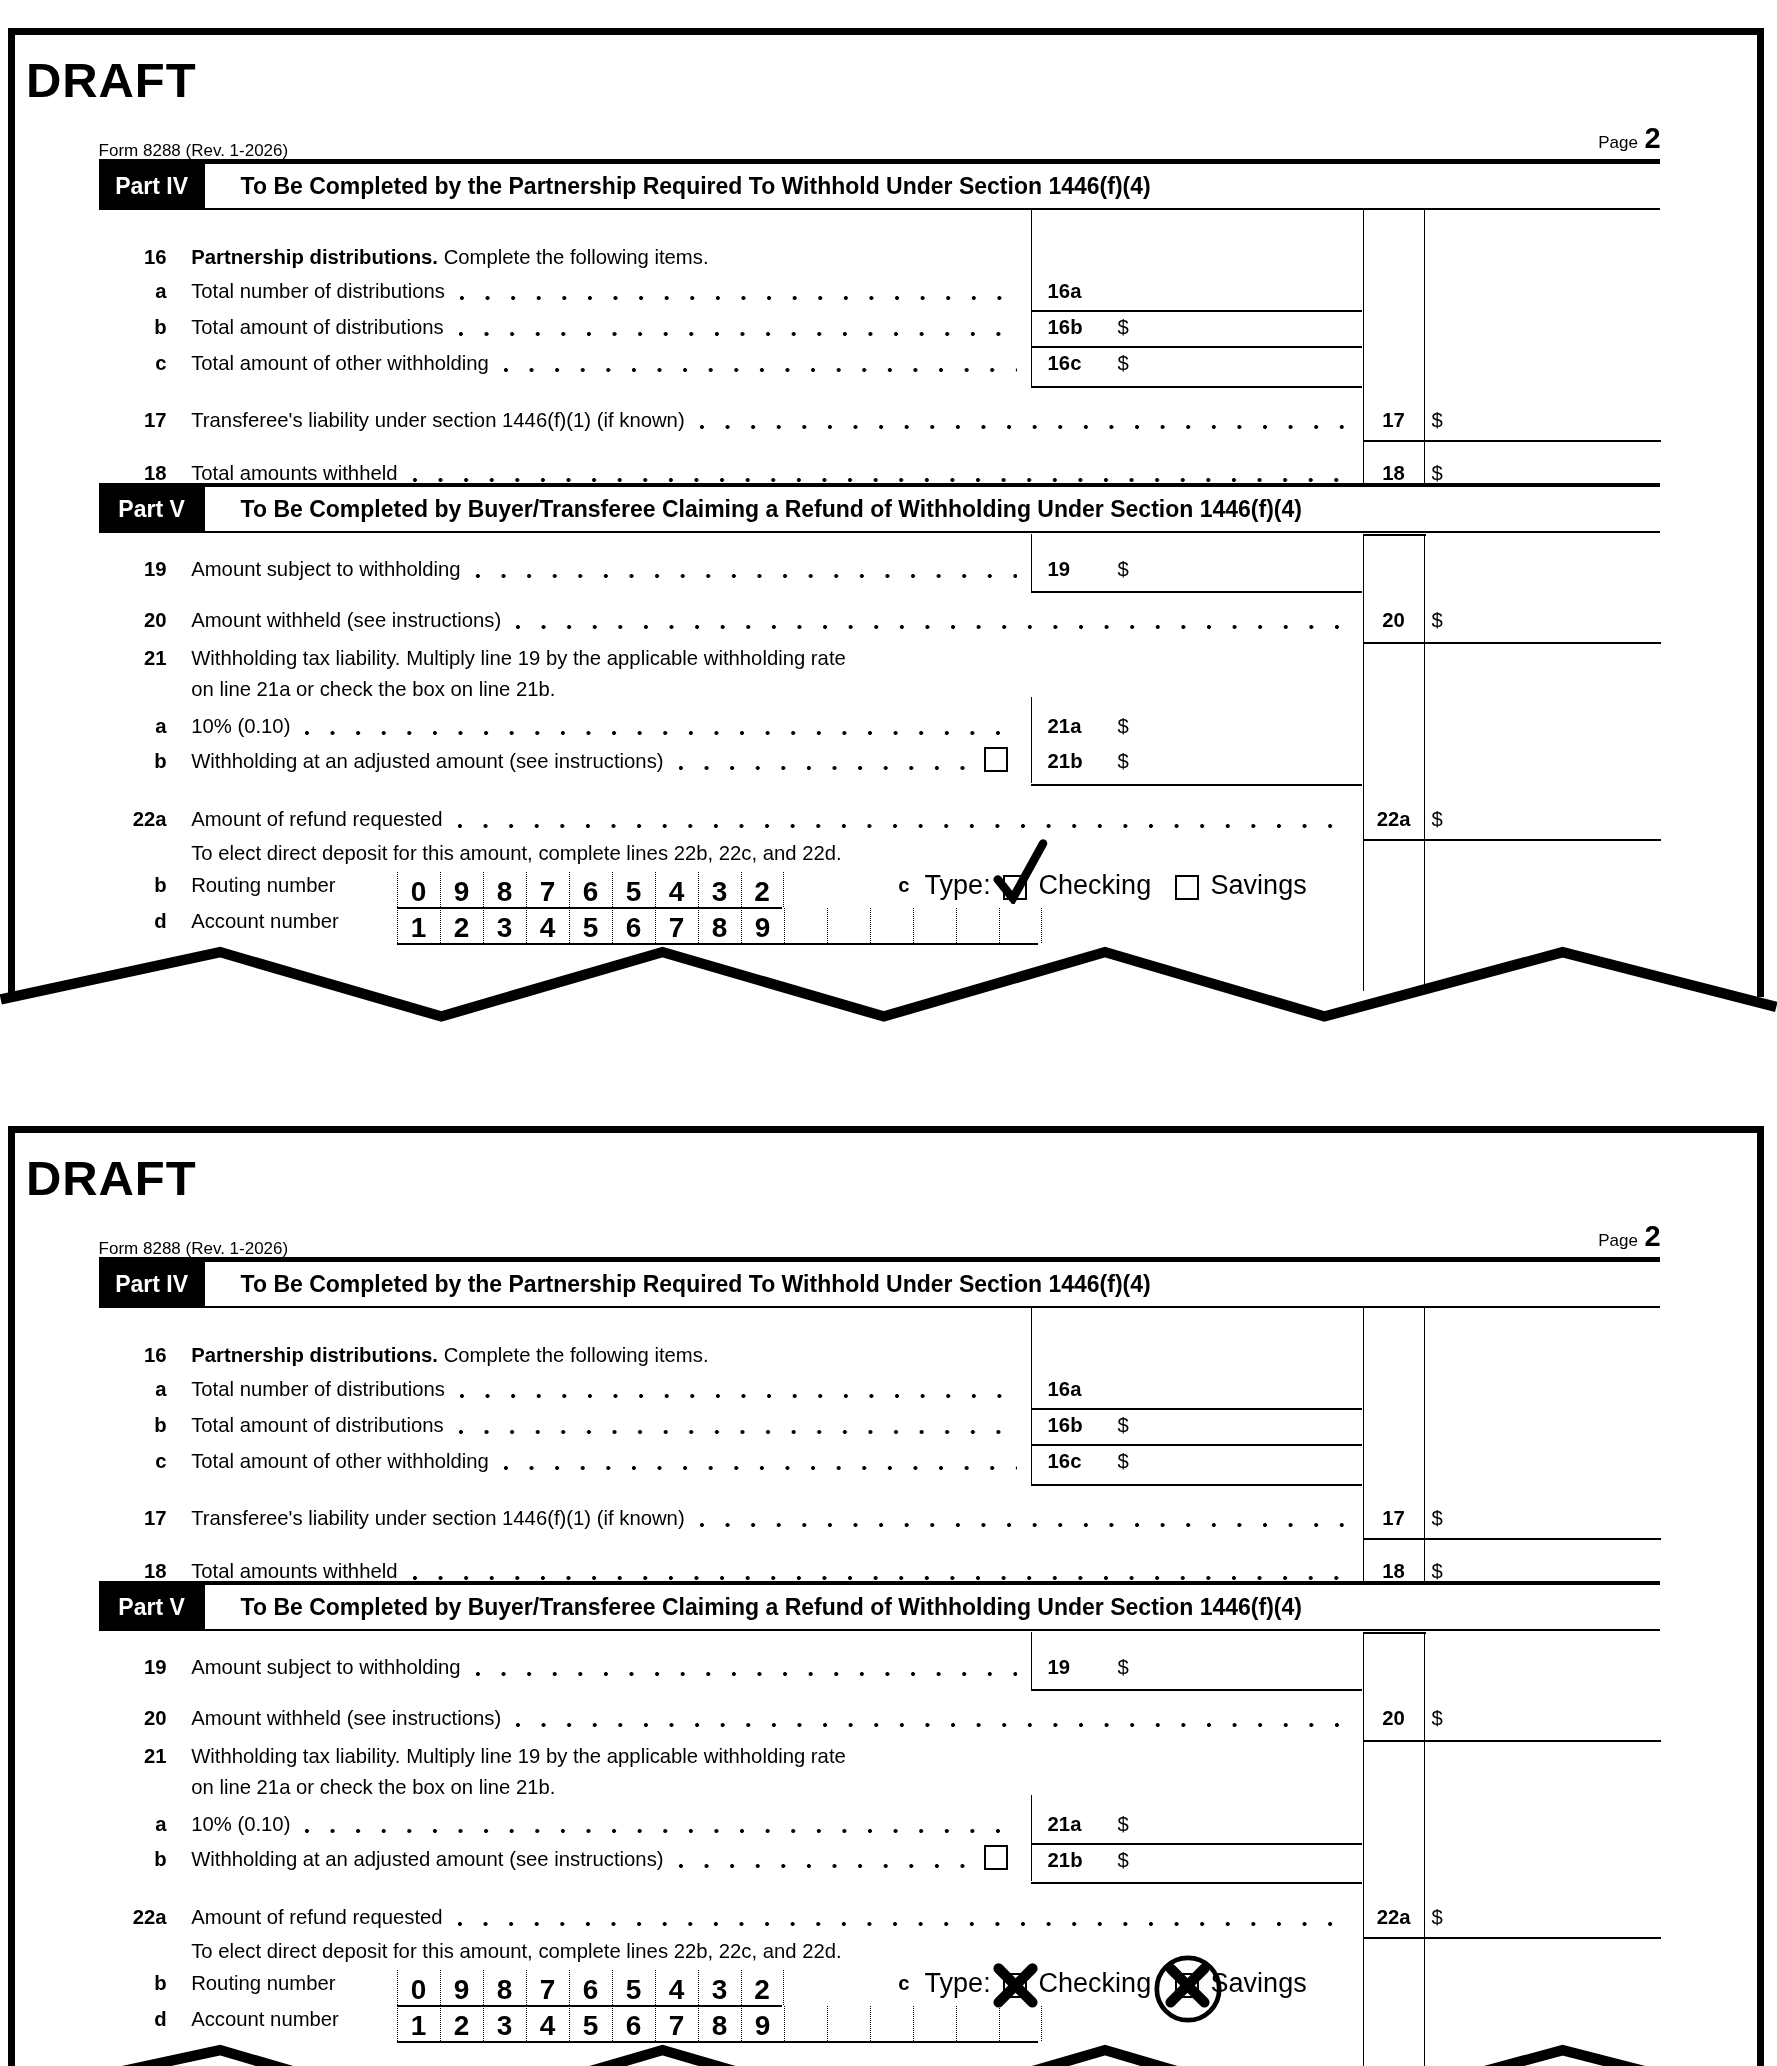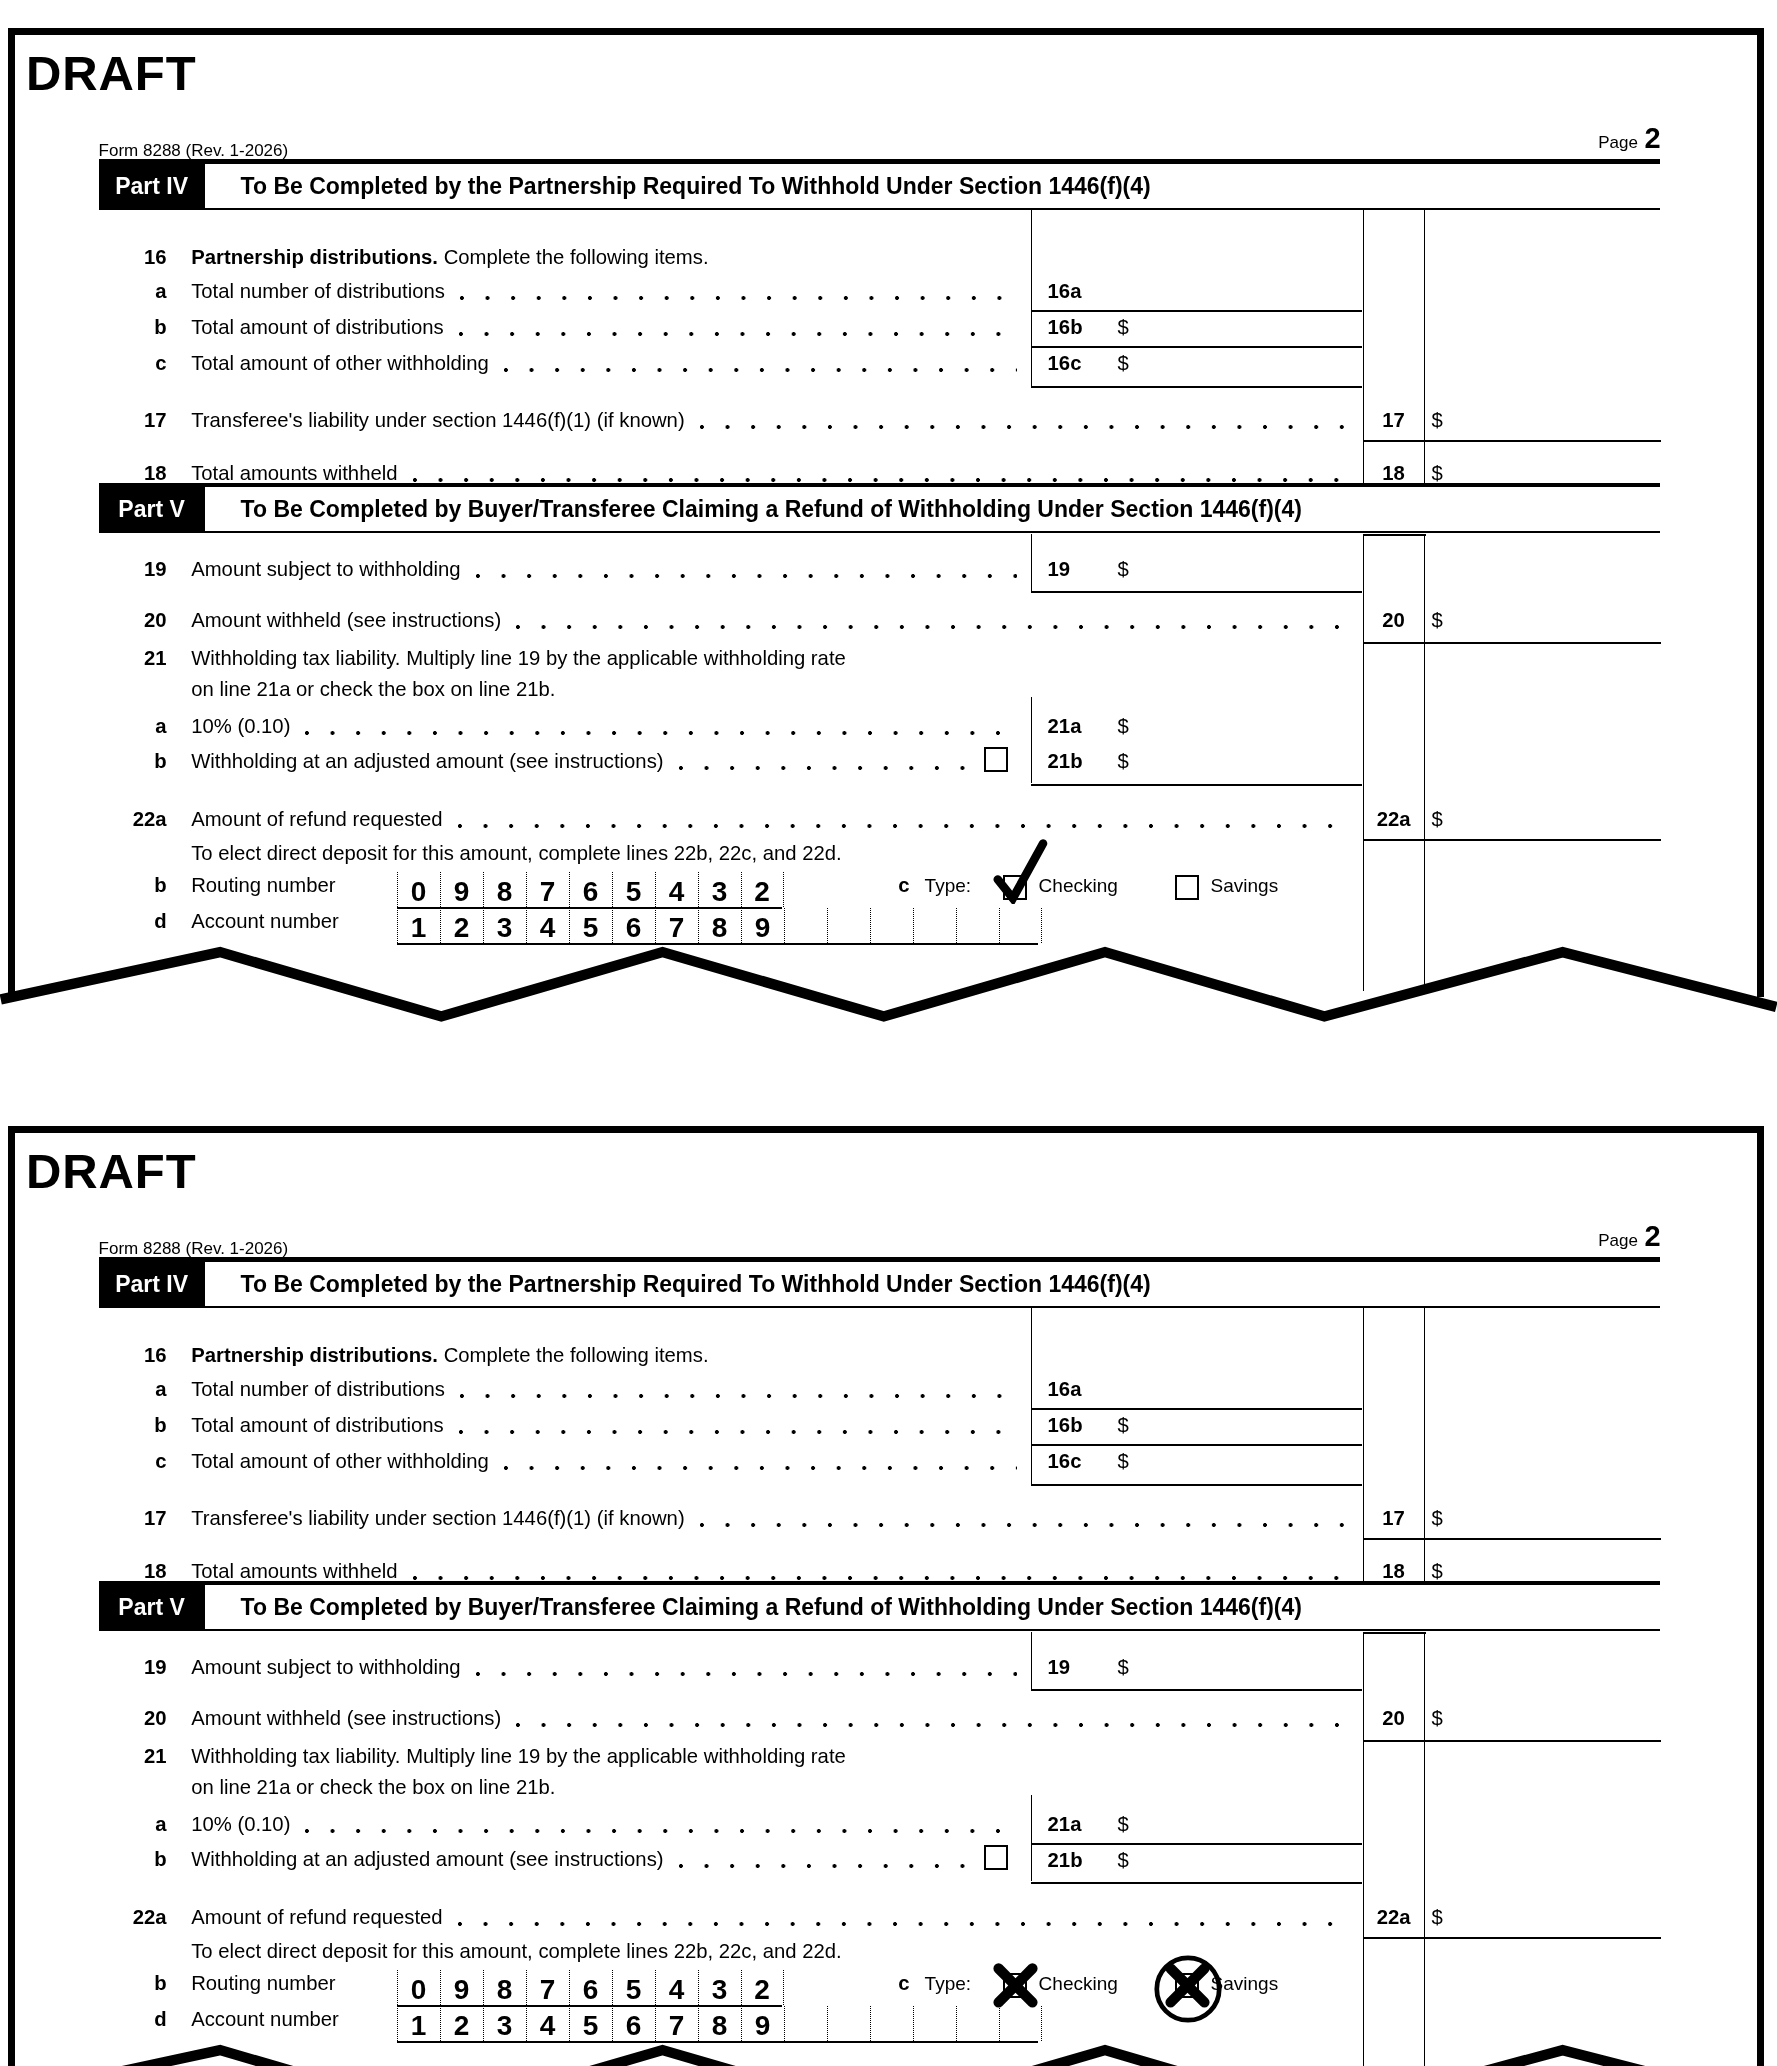--- a/index.html
+++ b/index.html
@@ -6,21 +6,21 @@
   body{
     width:1777px;height:2067px;position:relative;overflow:hidden;
     background:#ffffff;color:#000;
     font-family:"Liberation Sans", sans-serif;
   }
   .copy{position:absolute;left:7.6px;width:1756px;box-sizing:border-box;
         border:7.6px solid #000;border-bottom:none;background:#fff;}
   #copy1{top:28px;height:969px;}
   #copy2{top:1126px;height:941px;}
 
-  .draft{position:absolute;left:11.4px;top:10px;font-size:49px;font-weight:bold;letter-spacing:0.9px;}
+  .draft{position:absolute;left:11.4px;top:17px;font-size:49px;font-weight:bold;letter-spacing:0.9px;}
   .formline{position:absolute;left:84px;top:106px;font-size:17px;}
   .pageline{position:absolute;right:96px;top:87px;display:flex;align-items:baseline;gap:6.6px;}
   .pageline .pglab{font-size:17px;}
   .pageline .pgnum{font-size:29px;font-weight:bold;}
 
   .thickrule{position:absolute;left:84px;width:1561px;height:4.7px;background:#000;}
   .bar{position:absolute;left:84px;width:1561px;height:44px;border-bottom:2.8px solid #000;
        display:flex;align-items:stretch;background:#fff;}
   .bar .tag{width:106px;background:#000;color:#fff;display:flex;align-items:center;
             justify-content:center;font-weight:bold;font-size:23px;flex:none;}
@@ -49,21 +49,21 @@
   .vline{position:absolute;width:1.9px;background:#000;}
 
   .comb{position:absolute;display:flex;height:35px;}
   .comb .cell{width:43px;box-sizing:border-box;border-left:1.9px dotted #000;
        display:flex;align-items:flex-end;justify-content:center;
        font-weight:bold;font-size:28px;line-height:31px;}
   .comb .cell:last-child{border-right:1.9px dotted #000;}
 
   .cb{position:absolute;width:24.6px;height:24.6px;box-sizing:border-box;
       border:2.8px solid #000;background:#fff;}
-  .typetxt{position:absolute;font-size:19px;line-height:25.6px;text-align:right;}
+  .typetxt{position:absolute;font-size:27px;line-height:25.6px;text-align:right;}
   .typec{position:absolute;font-size:20.3px;line-height:25.6px;font-weight:bold;}
 
   .mark{position:absolute;}
   svg{display:block;}
 </style>
 </head>
 <body>
 
 <div class="copy" id="copy1">
   <div class="draft">DRAFT</div>

